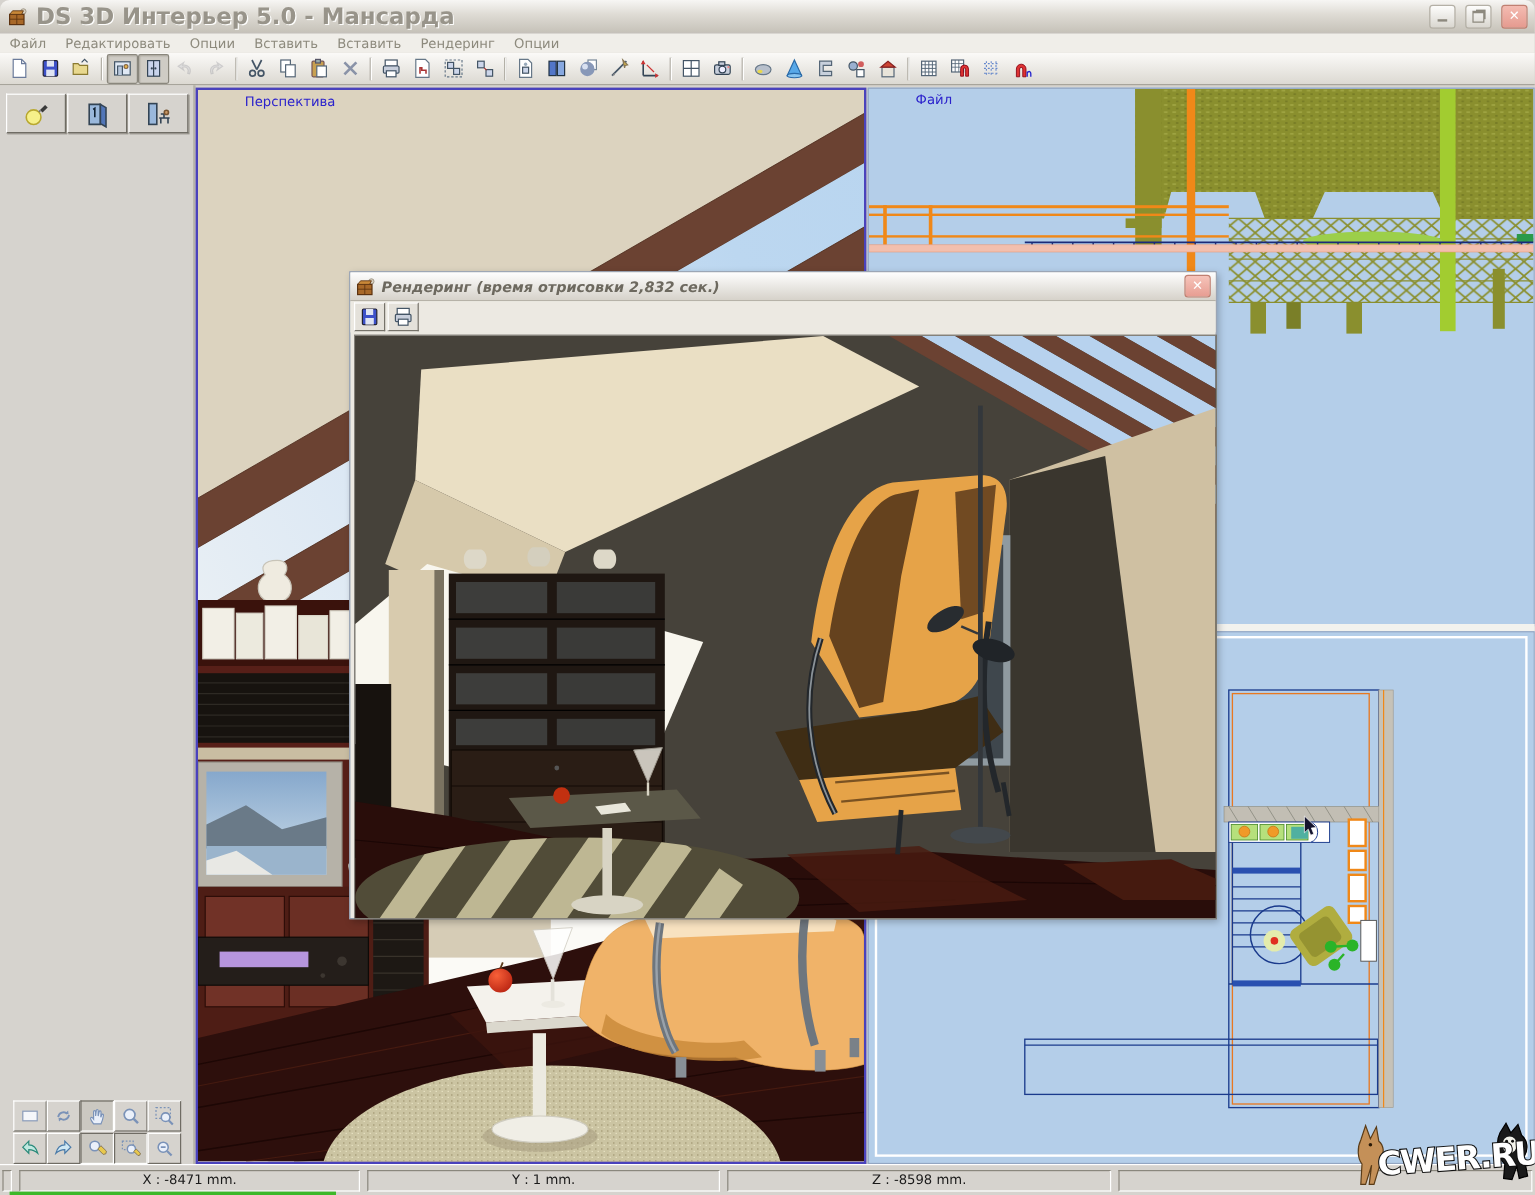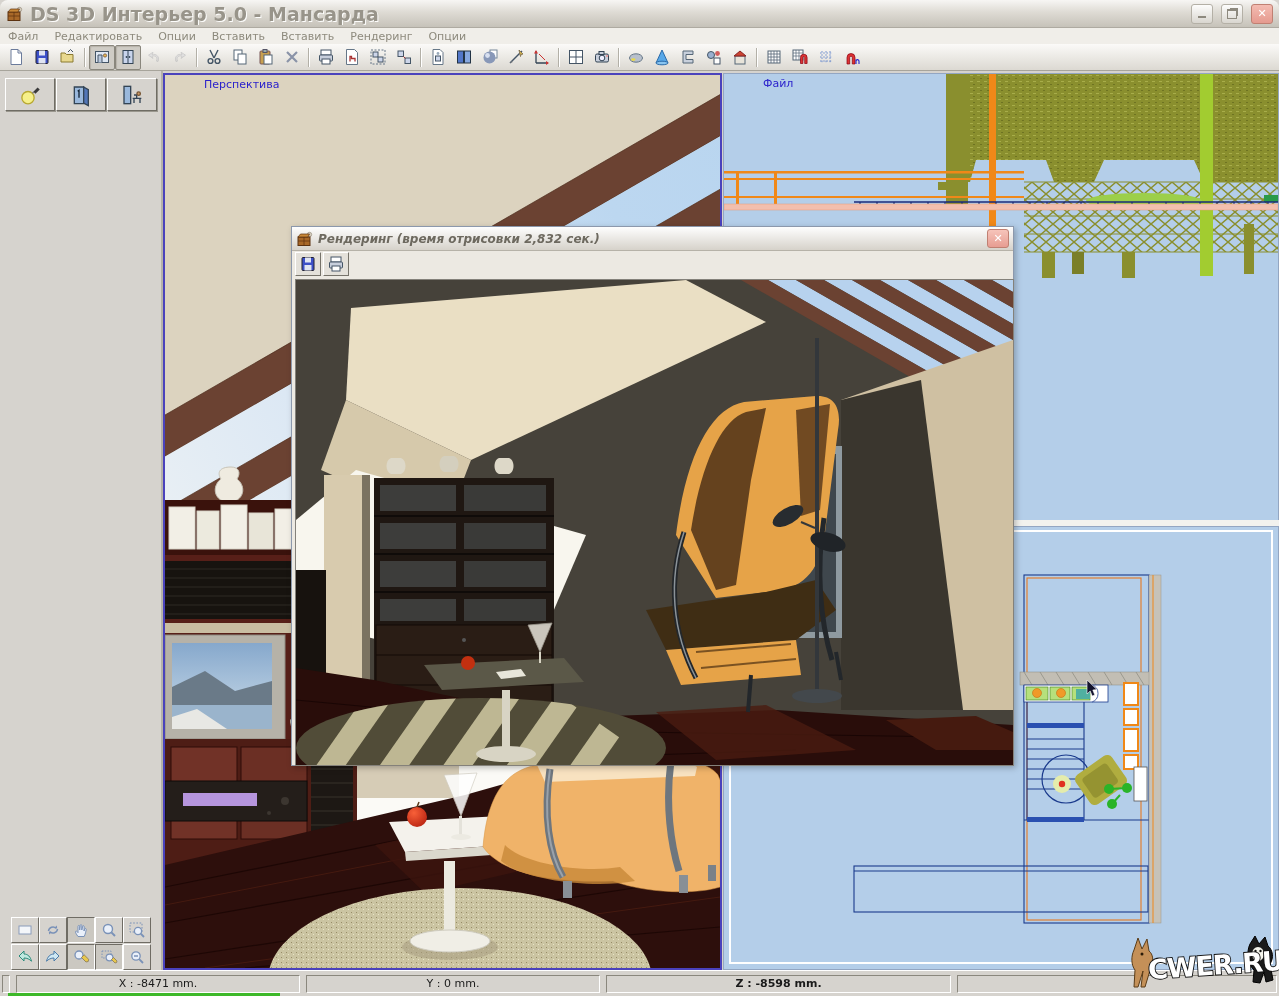--- a/index.html
+++ b/index.html
@@ -878,22 +878,22 @@
         <ellipse cx="532" cy="262" rx="18" ry="9" fill="#202428" transform="rotate(15 532 262)"></ellipse>
         <ellipse cx="521" cy="416" rx="25" ry="7" fill="#43484c"></ellipse>
       </g>
     </svg>
   </div>
 </div>
 
 <div class="statusbar">
   <div class="stseg" style="width:8px;"></div>
   <div class="stseg" style="width:284px;">X : -8471 mm.</div>
-  <div class="stseg" style="width:294px;">Y : 0 mm.</div>
-  <div class="stseg" style="width:345px;font-weight:bold;">Z : -8598 mm.</div>
+  <div class="stseg" style="width:294px;">Y : 1 mm.</div>
+  <div class="stseg" style="width:320px;">Z : -8598 mm.</div>
   <div class="stseg" style="flex:1;margin-right:2px;"></div>
 </div>
 <div class="greenstrip"></div>
 
 <div class="watermark">
   <svg width="168" height="66" viewBox="0 0 168 66">
     <g>
       <path d="M22 22l4-12 4 11 5-10 2 12c4 3 5 10 2 16l-6 20h-4l2-16-5 16h-4l1-17c-4-5-4-14-1-20z" fill="#c49058" stroke="#5a3c18" stroke-width="1"></path>
       <circle cx="30" cy="26" r="1.5" fill="#2a1a08"></circle>
     </g>

